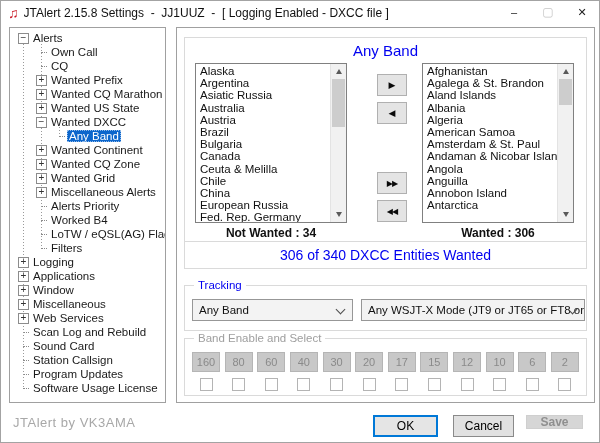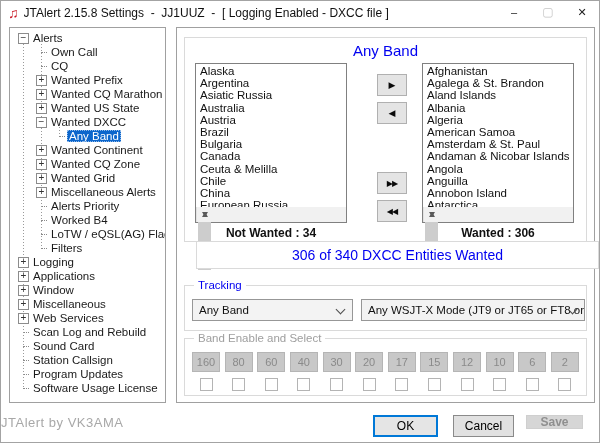--- a/index.html
+++ b/index.html
@@ -12,30 +12,30 @@
   .win-btn{width:34px;height:23px;text-align:center;line-height:23px;font-size:11px;color:#222;}
   .win-btn.max{color:#c6c6c6;font-size:12px;}
   
   .tree-panel{position:absolute;left:8px;top:26px;width:157px;height:376px;border:1px solid #a0a0a0;box-sizing:border-box;padding-top:3px;overflow:hidden;background:#fff;}
   .spine{position:absolute;width:1px;background-image:repeating-linear-gradient(to bottom,#9a9a9a 0 1px,transparent 1px 3px);}
   .trow{height:14px;display:flex;align-items:center;white-space:nowrap;}
   .tbox{position:relative;flex:0 0 11px;width:11px;height:11px;box-sizing:border-box;border:1px solid #8c8c8c;background:#fff;font-size:10px;line-height:8px;text-align:center;color:#333;margin-right:2px;}
   .tdash{flex:0 0 6px;width:6px;height:0;border-top:1px dotted #8a8a8a;margin-right:2px;}
   .tlabel{position:relative;font-size:11.5px;color:#1a1a1a;padding:0 2px;}
   .tlabel.selected{background:#0c66cc;color:#fff;outline:1px dotted #8fb9e8;outline-offset:-1px;}
-  .credit{position:absolute;left:0;top:414px;font-size:13px;color:#a8a8a8;letter-spacing:.5px;}
+  .credit{position:absolute;left:12px;top:414px;font-size:13px;color:#a8a8a8;letter-spacing:.5px;}
   
   .right-panel{position:absolute;left:175px;top:26px;width:419px;height:376px;border:1px solid #a0a0a0;box-sizing:border-box;background:#fff;}
   .groupbox{position:absolute;border:1px solid #dadada;box-sizing:border-box;background:#fff;}
   .gb-label{position:absolute;top:-7px;left:9px;background:#fff;padding:0 4px;font-size:11.5px;}
   .gb-label.blue{color:#0000f0;}
   .gb-label.gray{color:#9e9e9e;}
   .dxcc-heading{position:absolute;left:0;right:0;top:4px;text-align:center;font-size:15px;color:#0000f0;}
   
-  .listbox{position:absolute;width:152px;height:160px;border:1px solid #808080;box-sizing:border-box;background:#fff;display:flex;flex-direction:column;}
+  .listbox{position:absolute;width:152px;height:160px;border:1px solid #808080;box-sizing:border-box;background:#fff;display:flex;}
   .list-items{flex:1;overflow:hidden;padding-top:1px;}
   .litem{height:12.2px;line-height:12.2px;font-size:11.5px;color:#111;padding-left:4px;white-space:nowrap;overflow:hidden;}
   .scrollbar{flex:0 0 15px;background:#f1f1f1;position:relative;border-left:1px solid #e3e3e3;}
   .sbtn{position:absolute;left:0;width:15px;height:15px;display:flex;align-items:center;justify-content:center;}
   .sbtn.up{top:0;} .sbtn.down{bottom:0;}
   .tri-up{width:0;height:0;border-left:3.5px solid transparent;border-right:3.5px solid transparent;border-bottom:5px solid #5a5a5a;}
   .tri-down{width:0;height:0;border-left:3.5px solid transparent;border-right:3.5px solid transparent;border-top:5px solid #5a5a5a;}
   .sthumb{position:absolute;left:1px;width:13px;background:#cdcdcd;}
   
   .xfer{position:absolute;left:192px;width:30px;height:22px;background:#e4e4e4;border:1px solid #b0b0b0;box-sizing:border-box;display:flex;align-items:center;justify-content:center;font-size:8px;color:#0a0a0a;letter-spacing:-1px;cursor:default;}
@@ -250,21 +250,21 @@
           <span>▶▶</span>
         </div>
       <div class="xfer" style="top:162px;">
           <span>◀◀</span>
         </div>
 
       <div class="count-label" style="left:10px;top:188px;">Not Wanted : 34</div>
       <div class="count-label" style="left:237px;top:188px;">Wanted : 306</div>
     </div>
 
-    <div class="groupbox" style="left:19px;top:213px;width:403px;height:28px;">
+    <div class="groupbox" style="left:7px;top:213px;width:403px;height:28px;">
       <div class="summary-text">306 of 340 DXCC Entities Wanted</div>
     </div>
 
     <div class="groupbox" style="left:7px;top:257px;width:403px;height:46px;">
       <span class="gb-label blue">Tracking</span>
       <div class="dd" style="left:7px;top:13px;width:161px;">
         <span>Any Band</span>
         <span class="chev"></span>
       </div>
       <div class="dd" style="left:176px;top:13px;width:224px;">

